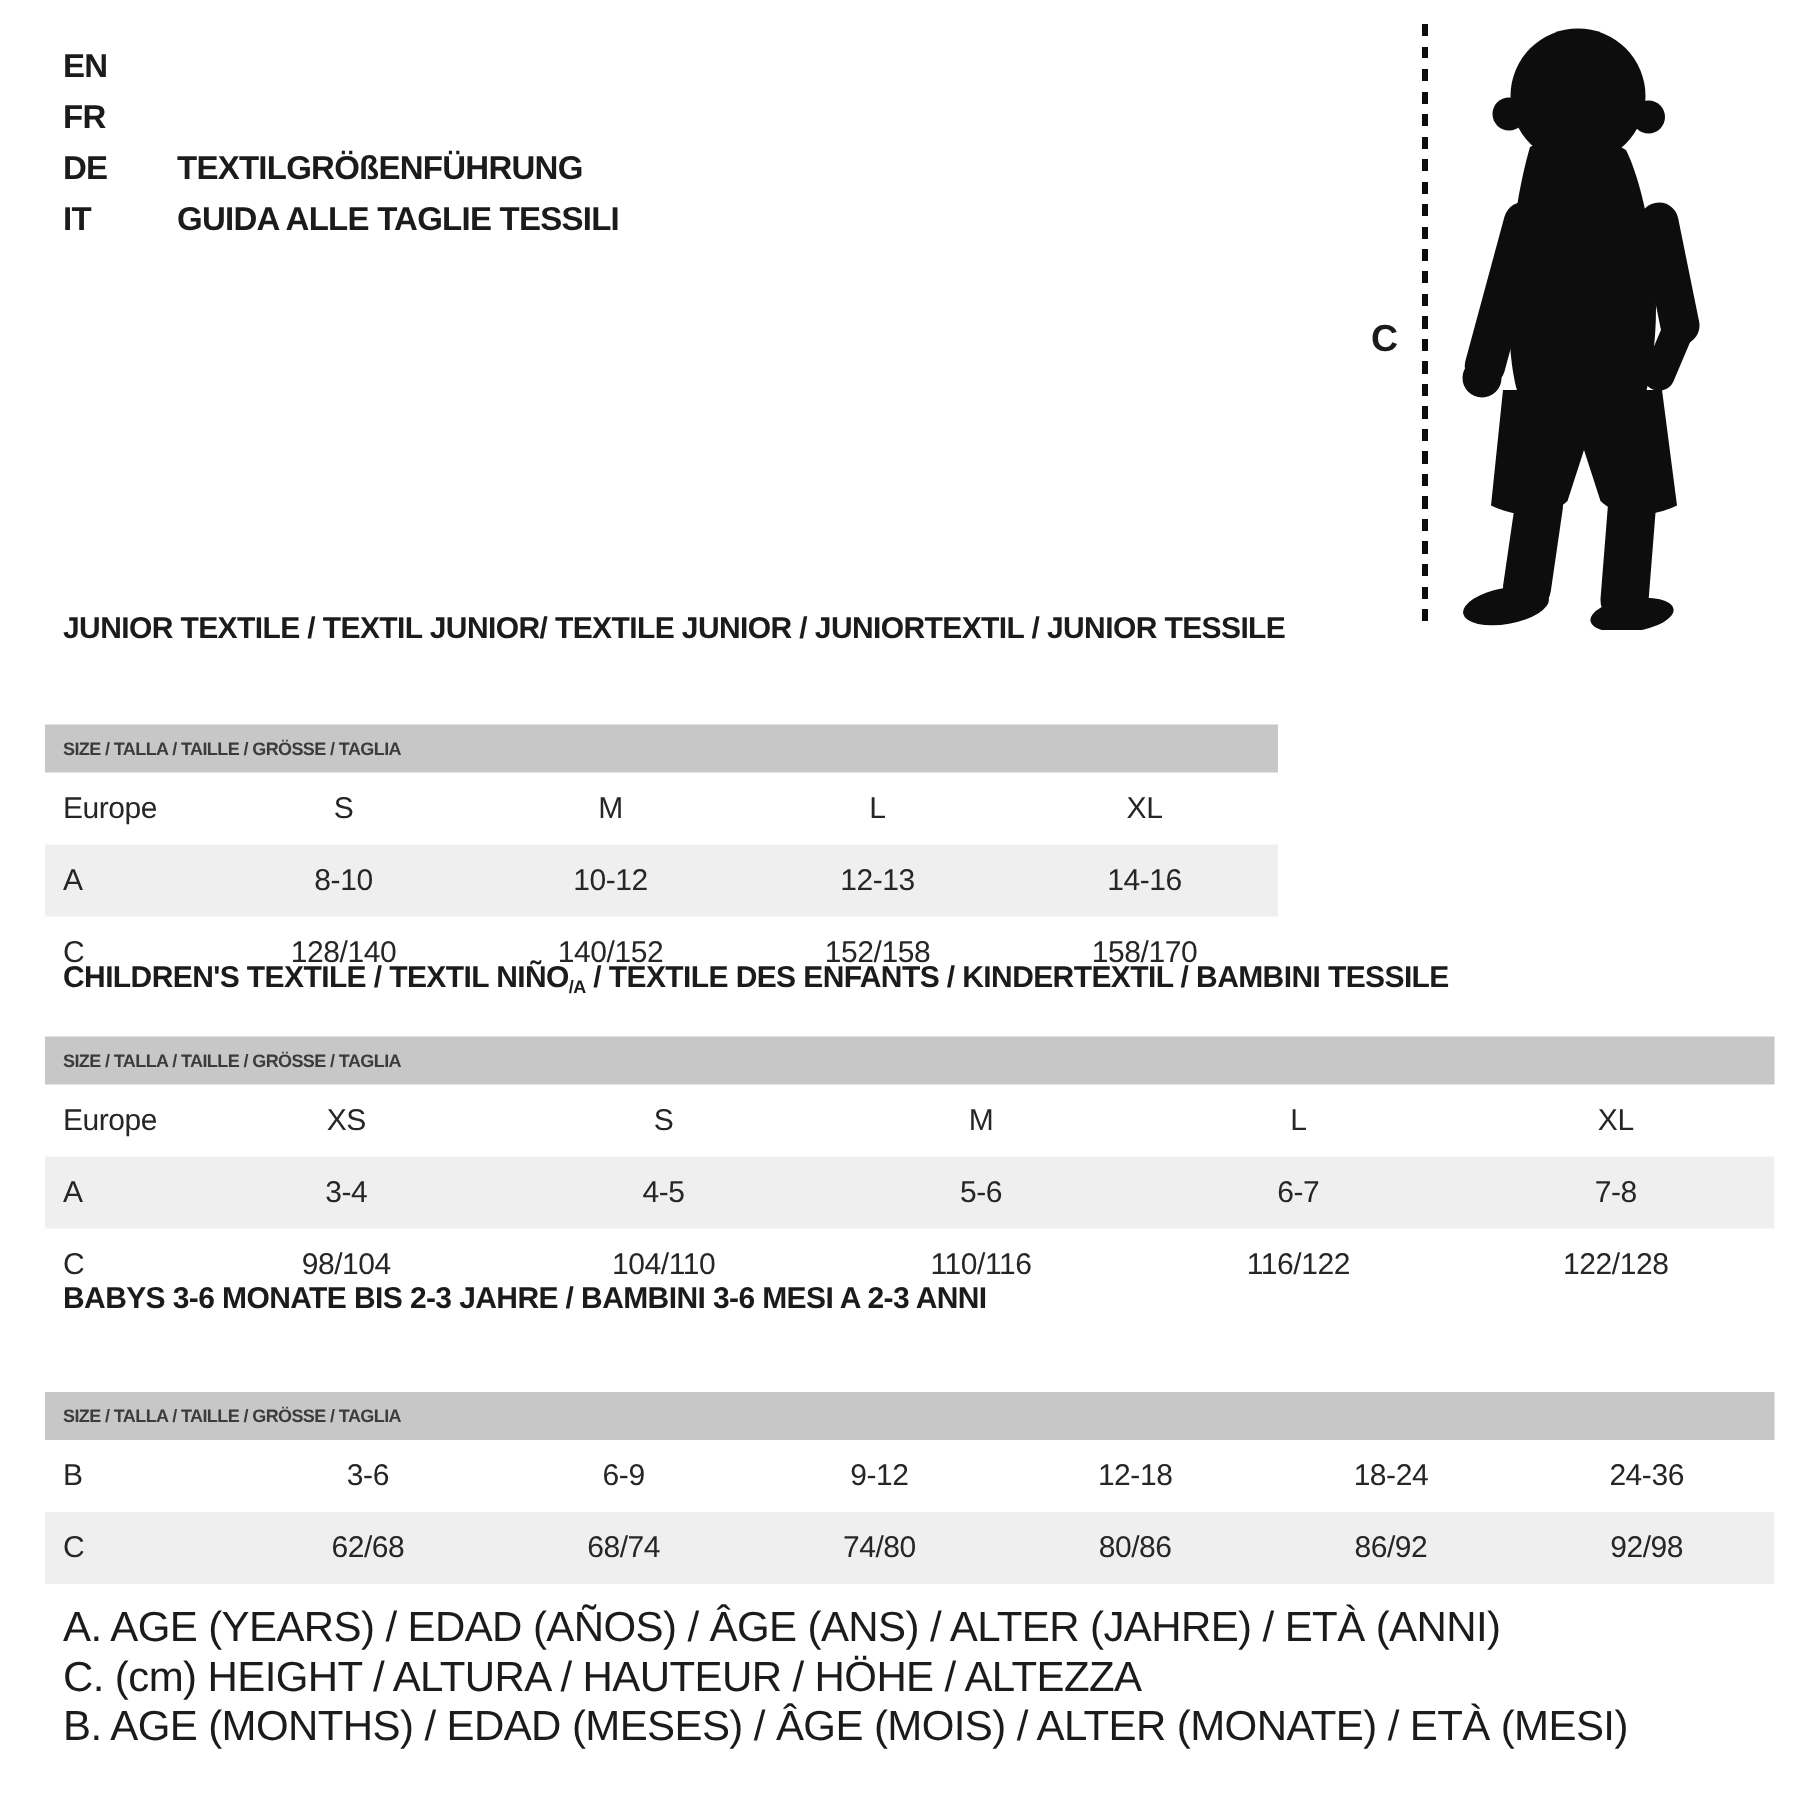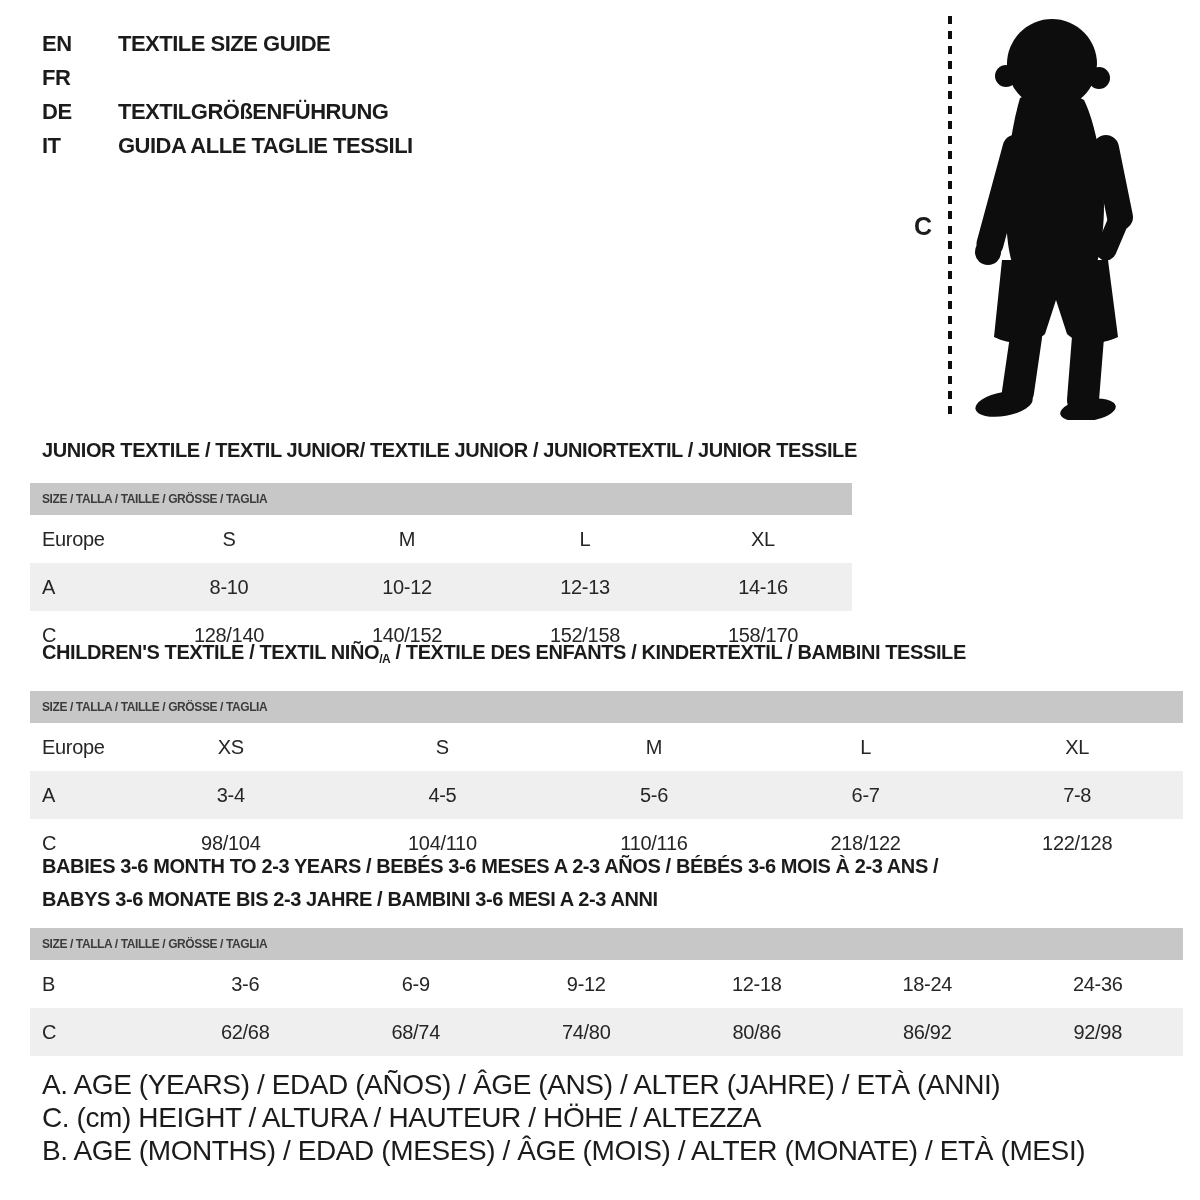--- a/index.html
+++ b/index.html
@@ -16,21 +16,21 @@
   .lang-label{white-space:nowrap;}
   
   .measure-label{position:absolute;left:914px;top:212px;font-size:25px;font-weight:bold;color:var(--text);}
   .dash-line{
     position:absolute;left:948px;top:16px;width:4px;height:400px;
     background:repeating-linear-gradient(to bottom,var(--sil,#0d0d0d) 0 8px,transparent 8px 15px);
   }
   .silhouette{position:absolute;left:960px;top:12px;color:var(--sil,#0d0d0d);}
   
   .sec-title{position:absolute;left:42px;font-size:20px;font-weight:bold;letter-spacing:-0.4px;white-space:nowrap;color:var(--text);}
-  #sec-junior-title{top:439px;}
+  #sec-junior-title{top:408px;}
   #sec-children-title{top:641px;}
   #sec-babies-title{top:850px;line-height:33px;}
   #sec-babies-title span{display:block;}
   .sub{font-size:12px;vertical-align:-4px;}
   
   .size-table{position:absolute;left:30px;}
   #table-junior{top:483px;width:822px;}
   #table-children{top:691px;width:1153px;}
   #table-babies{top:928px;width:1153px;}
   .size-bar{
@@ -50,21 +50,20 @@
   .legend-line{display:block;height:33px;line-height:33px;font-size:28px;font-weight:normal;letter-spacing:-0.4px;white-space:nowrap;color:var(--text);}
 </style>
 </head>
 <body>
 
 <div class="page" style="--bg: #ffffff; --text: #1b1b1b; --table-text: #262626; --bar-bg: #c7c7c7; --bar-text: #3c3c3c; --row-shaded: #efefef; --sil: #0d0d0d;">
 
   <div class="lang-header" id="lang-header">
       <div class="lang-row">
         <span class="lang-code">EN</span>
-        <span class="lang-label">TEXTILE SIZE GUIDE</span>
       </div>
       <div class="lang-row">
         <span class="lang-code">FR</span>
       </div>
       <div class="lang-row">
         <span class="lang-code">DE</span>
         <span class="lang-label">TEXTILGRÖßENFÜHRUNG</span>
       </div>
       <div class="lang-row">
         <span class="lang-code">IT</span>
@@ -138,27 +137,26 @@
         <span class="t-cell">4-5</span>
         <span class="t-cell">5-6</span>
         <span class="t-cell">6-7</span>
         <span class="t-cell">7-8</span>
       </div>
       <div class="t-row">
         <span class="t-label">C</span>
         <span class="t-cell">98/104</span>
         <span class="t-cell">104/110</span>
         <span class="t-cell">110/116</span>
-        <span class="t-cell">218/122</span>
+        <span class="t-cell">116/122</span>
         <span class="t-cell">122/128</span>
       </div>
     </div>
 
   <div class="sec-title" id="sec-babies-title">
-    <span>BABIES 3-6 MONTH TO 2-3 YEARS / BEBÉS 3-6 MESES A 2-3 AÑOS / BÉBÉS 3-6 MOIS À 2-3 ANS /</span>
     <span>BABYS 3-6 MONATE BIS 2-3 JAHRE / BAMBINI 3-6 MESI A 2-3 ANNI</span>
   </div>
   <div class="size-table" id="table-babies">
       <div class="size-bar">SIZE / TALLA / TAILLE / GRÖSSE / TAGLIA</div>
       <div class="t-row">
         <span class="t-label">B</span>
         <span class="t-cell">3-6</span>
         <span class="t-cell">6-9</span>
         <span class="t-cell">9-12</span>
         <span class="t-cell">12-18</span>

